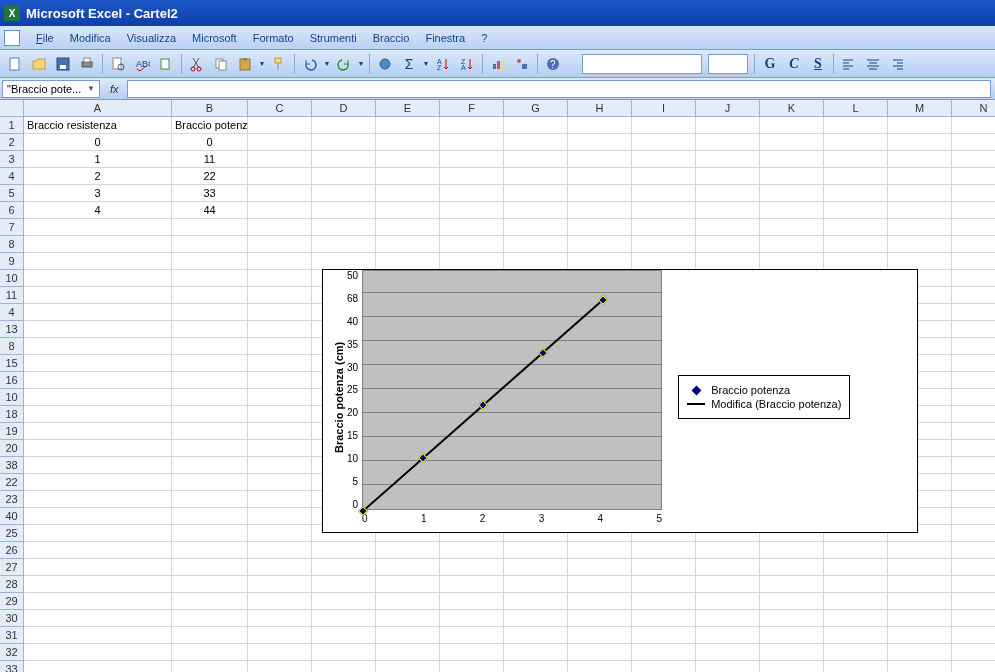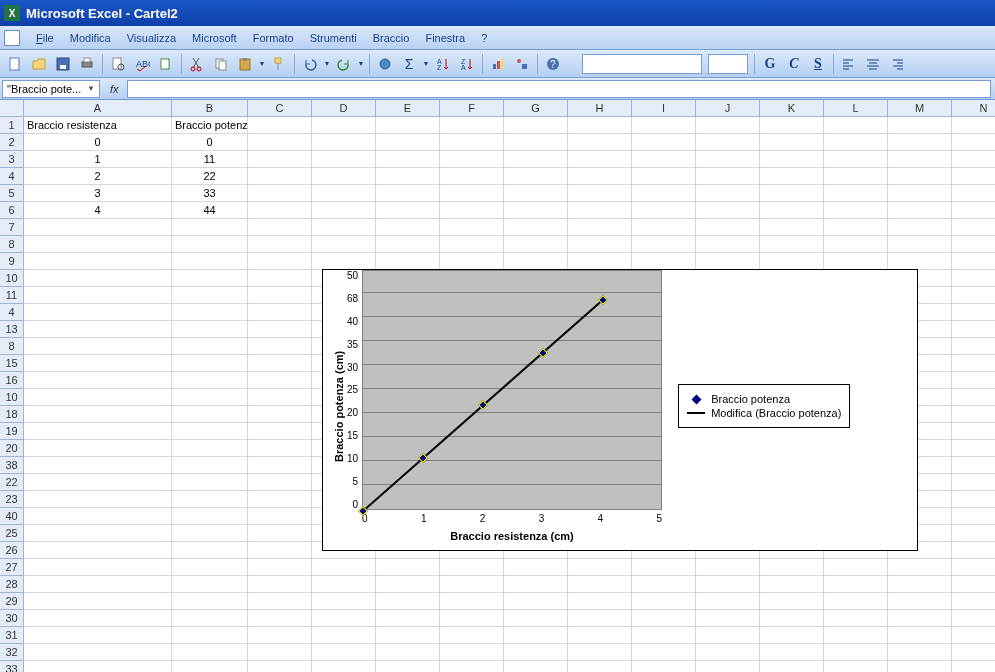--- a/index.html
+++ b/index.html
@@ -873,21 +873,20 @@
               </div>
           </div>
           <div class="x-ticks" id="xticks" style="width: 300px; margin-left: 15px;">
               <div>0</div>
               <div>1</div>
               <div>2</div>
               <div>3</div>
               <div>4</div>
               <div>5</div>
             </div>
-          <div class="x-title" style="margin-left: 15px; width: 300px;">Braccio resistenza (cm)</div>
         </div>
       </div>
       <div class="legend">
         <div class="legend-row">
           <span class="legend-marker-pt">
               <span class="diamond"></span>
             </span>
           <span>Braccio potenza</span>
         </div>
         <div class="legend-row">

